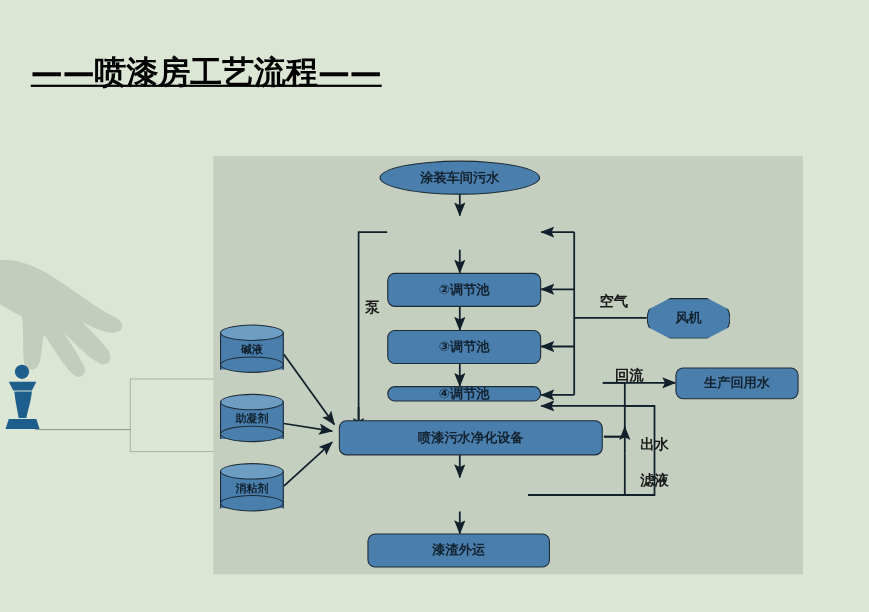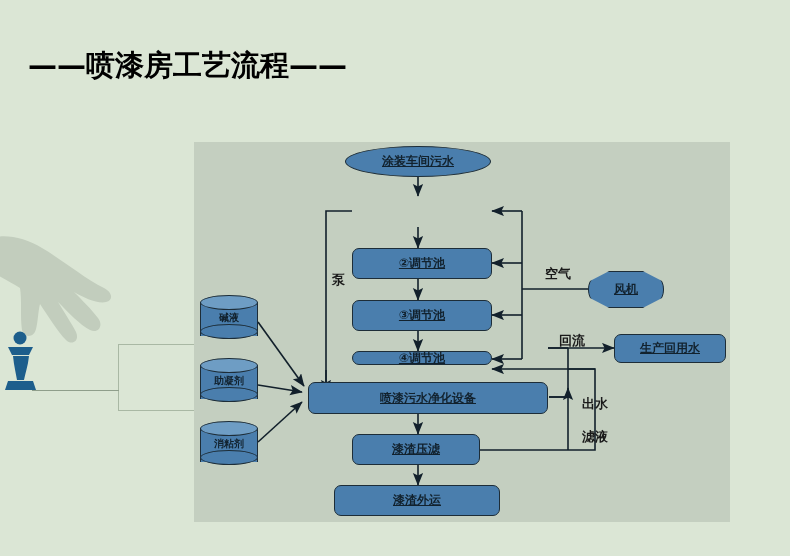--- a/index.html
+++ b/index.html
@@ -21,20 +21,21 @@
     height: 556px;
     background: #dbe6d5;
   }
   
   #title-block {
     position: absolute;
     left: 28px;
     top: 45px;
     width: 420px;
     height: 48px;
+    text-decoration: underline;
   }
   #page-title {
     font-size: 29px;
     font-weight: bold;
     color: #000000;
     letter-spacing: 0px;
     line-height: 40px;
     white-space: nowrap;
     font-family: "DejaVu Sans", "Liberation Sans", sans-serif;
   }
@@ -93,21 +94,20 @@
     position: absolute;
     box-sizing: border-box;
     display: flex;
     align-items: center;
     justify-content: center;
     color: #12222e;
     font-weight: bold;
     font-size: 12px;
     text-align: center;
     font-family: "DejaVu Sans", "Liberation Sans", sans-serif;
-    text-decoration: underline;
   }
   .node-rect {
     background: #4a7ead;
     border: 1.4px solid #1d2d38;
     border-radius: 7px;
   }
   .node-ellipse {
     background: #4a7ead;
     border: 1.4px solid #1d2d38;
     border-radius: 50%;
@@ -272,23 +272,20 @@
   </div>
 
   <div class="node node-rect" style="left:352px; top:351px; width:140px; height:14px;">
     <span>④调节池</span>
   </div>
 
   <div class="node node-rect" style="left:308px; top:382px; width:240px; height:32px;">
     <span>喷漆污水净化设备</span>
   </div>
 
-  <div class="node node-rect" style="left:352px; top:434px; width:128px; height:31px;">
-    <span>漆渣压滤</span>
-  </div>
 
   <div class="node node-rect" style="left:334px; top:485px; width:166px; height:31px;">
     <span>漆渣外运</span>
   </div>
 
   <div class="node node-oct" style="left:588px; top:271px; width:76px; height:37px;border-radius:18px;">
     <span>风机</span>
   </div>
 
   <div class="node node-rect" style="left:614px; top:334px; width:112px; height:29px;">

